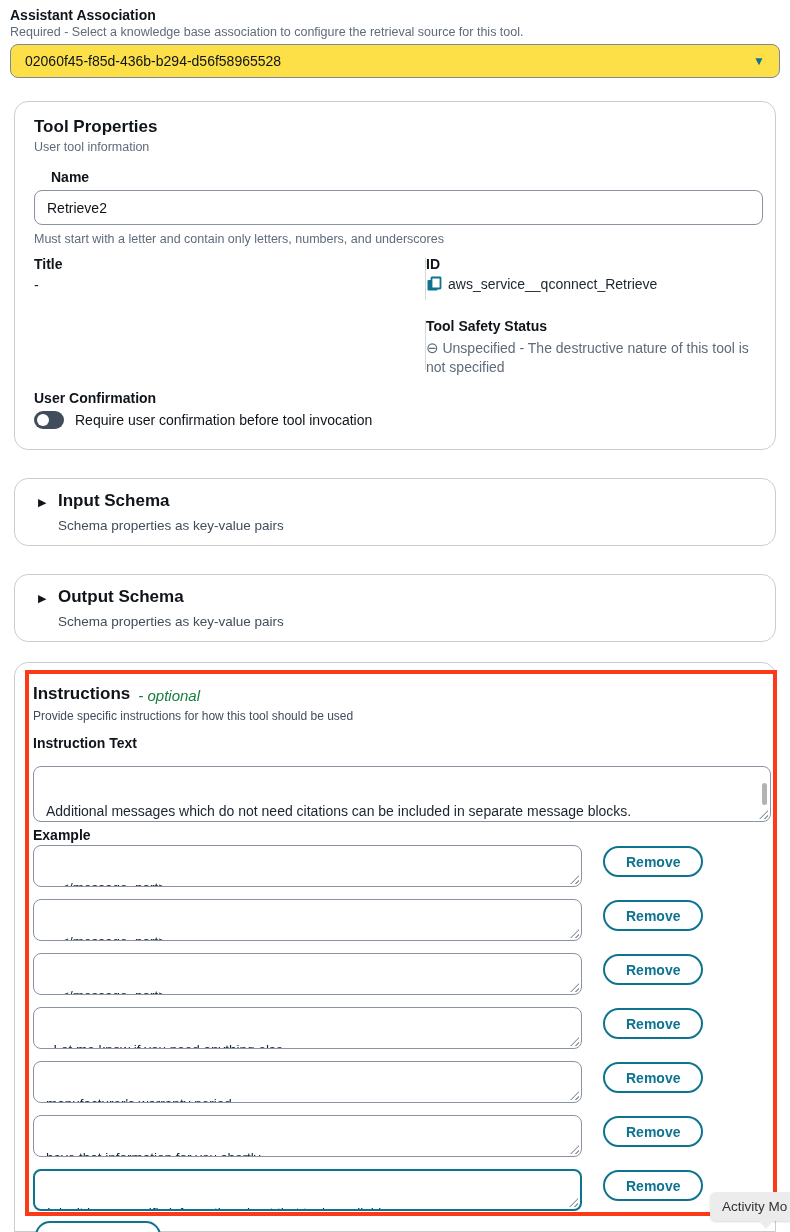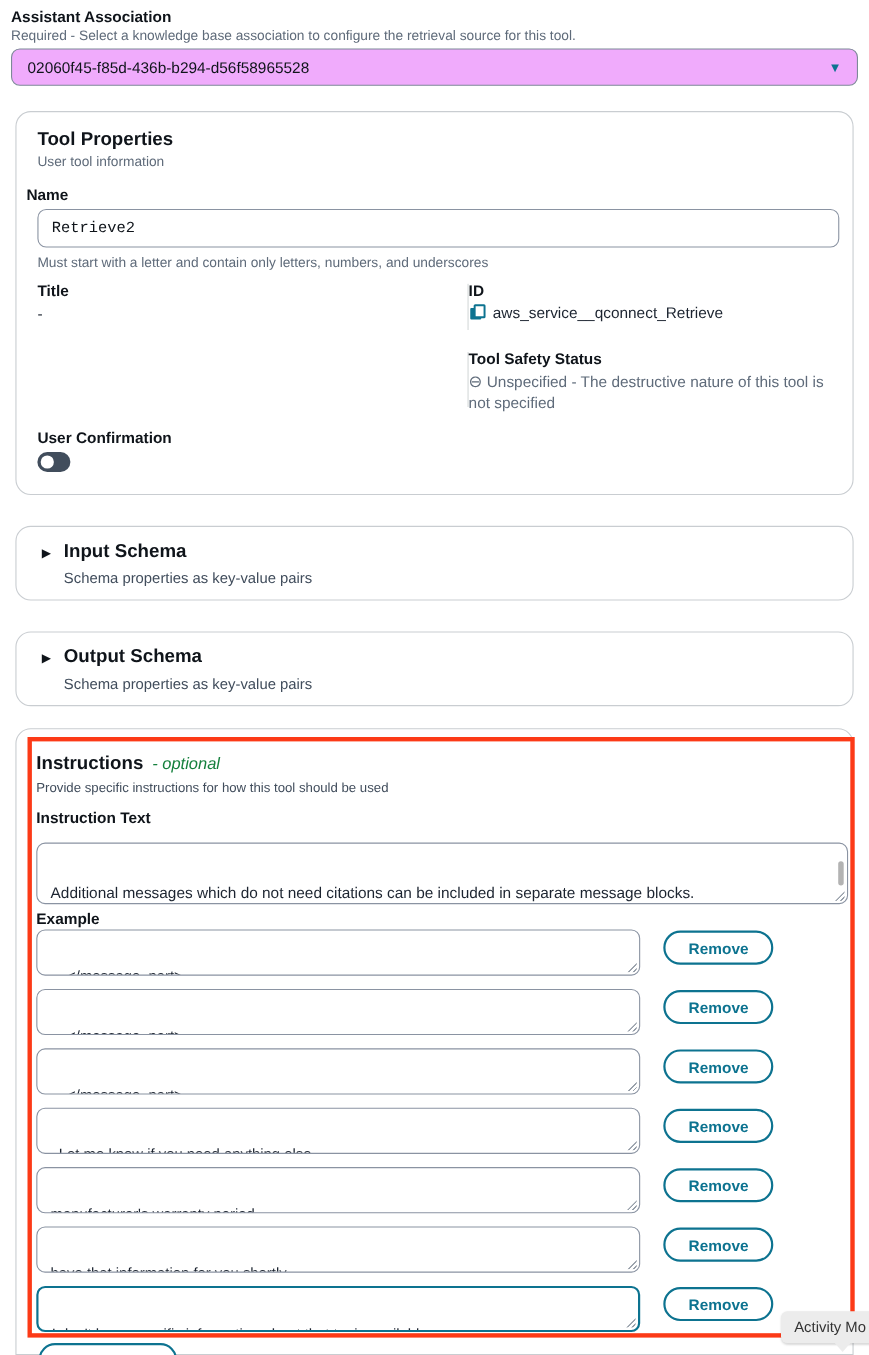--- a/index.html
+++ b/index.html
@@ -4,25 +4,25 @@
 <style>
   html,body { margin:0; padding:0; background:#fff; }
   .page { position:relative; width:790px; height:1232px; background:#fff; overflow:hidden;
           font-family:"Liberation Sans", sans-serif; color:#0f141a; }
   .abs { position:absolute; }
   .label-bold { font-weight:bold; font-size:14px; color:#0f141a; }
   .help { font-size:12.5px; color:#5f6b7a; }
   .h2 { font-size:17px; font-weight:bold; color:#0f141a; }
   .card { position:absolute; background:#fff; border:1px solid #c9cdd1; border-radius:14px; box-sizing:border-box; }
   .select-box { position:absolute; box-sizing:border-box; border:1.5px solid #7d8998; border-radius:8px;
-                background:#f0abfc; display:flex; align-items:center; justify-content:space-between;
+                background:#fde047; display:flex; align-items:center; justify-content:space-between;
                 padding:0 14px; font-size:14px; }
   .caret { color:#0d7390; font-size:12px; }
   .text-input { position:absolute; box-sizing:border-box; border:1.5px solid #8a93a2; border-radius:8px;
-                font-size:14px; padding:4px 12px; font-family:Liberation Mono, monospace; color:#0f141a; outline:none; }
+                font-size:14px; padding:4px 12px; font-family:Liberation Sans, sans-serif; color:#0f141a; outline:none; }
   .vdiv { position:absolute; left:410px; width:1px; background:#d5d9d9; }
   .toggle { position:relative; width:30px; height:18px; border-radius:9px; background:#414d5c; flex:none; }
   .toggle .knob { position:absolute; left:3px; top:3px; width:12px; height:12px; border-radius:50%; background:#fff; }
   .expander { font-size:11px; color:#0f141a; }
   .ta-box { position:relative; box-sizing:border-box; border:1.5px solid #8a93a2; border-radius:8px;
             background:#fff; overflow:hidden; }
   .ta-box.focused { border:2px solid #0d7390; }
   .ta-inner { margin-top:-9px; padding:3px 12px 0; font-size:13.5px; line-height:19px; white-space:pre; color:#1c2430; }
   .itext .ta-inner { font-size:14px; line-height:20px; }
   .resize { position:absolute; right:2px; bottom:2px; width:9px; height:9px;
@@ -41,40 +41,40 @@
              border-radius:6px; display:flex; align-items:center; padding-left:12px; font-size:13.5px;
              color:#333; z-index:6; box-shadow:0 1px 2px rgba(0,0,0,.15); }
   .tooltip-pointer { position:absolute; left:758px; top:1220px; width:0; height:0; z-index:6;
                      border-left:8px solid transparent; border-right:8px solid transparent;
                      border-top:9px solid #ececec; }
   .partial-btn { position:absolute; left:35px; top:1221px; width:126px; height:30px; box-sizing:border-box;
                  border:2px solid #0d7390; border-radius:16px; background:#fff; }
   .safety-text { font-size:14px; color:#5f6b7a; line-height:19px; }
   .value-text { font-size:14px; color:#1c2430; line-height:19px; }
   .id-row { display:flex; align-items:center; gap:6px; font-size:14px; color:#1c2430;text-align:right; }
-  .title-row { display:flex; align-items:center; gap:8px; }
+  .title-row { display:flex; align-items:flex-end; gap:8px; }
   .opt { font-style:italic; font-size:15px; color:#15803d; }
 </style>
 </head>
 <body>
 
 <div class="page">
 
   <div class="abs label-bold" style="left:10px; top:7px;">Assistant Association</div>
   <div class="abs help" style="left:10px; top:25px;">Required - Select a knowledge base association to configure the retrieval source for this tool.</div>
   <div class="select-box" style="left:10px; top:44px; width:770px; height:34px;">
     <span>02060f45-f85d-436b-b294-d56f58965528</span>
     <span class="caret">▼</span>
   </div>
 
   <div class="card" style="left:14px; top:101px; width:762px; height:349px;">
     <div class="abs h2" style="left:19px; top:15px;">Tool Properties</div>
     <div class="abs help" style="left:19px; top:38px;">User tool information</div>
 
-    <div class="abs label-bold" style="left:9px; top:67px;">Name</div>
+    <div class="abs label-bold" style="left:36px; top:67px;">Name</div>
     <input class="text-input" style="left: 19px; top: 88px; width: 729px; height: 35px;" value="Retrieve2">
     <div class="abs help" style="left:19px; top:130px;">Must start with a letter and contain only letters, numbers, and underscores</div>
 
     <div class="vdiv" style="top:156px; height:42px;"></div>
     <div class="abs" style="left:19px; top:154px; width:360px;">
       <div class="label-bold">Title</div>
       <div class="value-text" style="margin-top:4px;">-</div>
     </div>
     <div class="abs" style="left:411px; top:154px; width:340px;">
       <div class="label-bold">ID</div>
@@ -96,20 +96,21 @@
         <span style="font-size:15px;">⊖</span>
         <span>Unspecified - The destructive nature of this tool is not specified</span>
       </div>
     </div>
 
     <div class="abs label-bold" style="left:19px; top:288px;">User Confirmation</div>
     <div class="abs" style="left:19px; top:309px; display:flex; align-items:center; gap:11px;">
       <div class="toggle">
         <div class="knob"></div>
       </div>
+      <span style="font-size:14px;">Require user confirmation before tool invocation</span>
     </div>
   </div>
 
   <div class="card" style="left:14px; top:478px; width:762px; height:68px;">
     <span class="abs expander" style="left:23px; top:17px;">▶</span>
     <div class="abs h2" style="left:43px; top:12px;">Input Schema</div>
     <div class="abs" style="left:43px; top:39px; font-size:13.5px; color:#414d5c;">Schema properties as key-value pairs</div>
   </div>
 
   <div class="card" style="left:14px; top:574px; width:762px; height:68px;">

